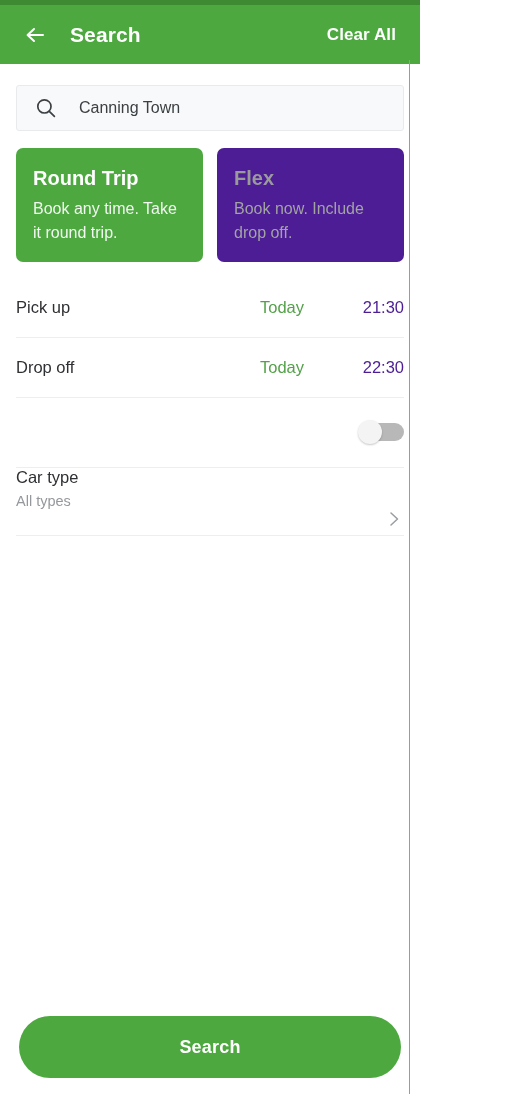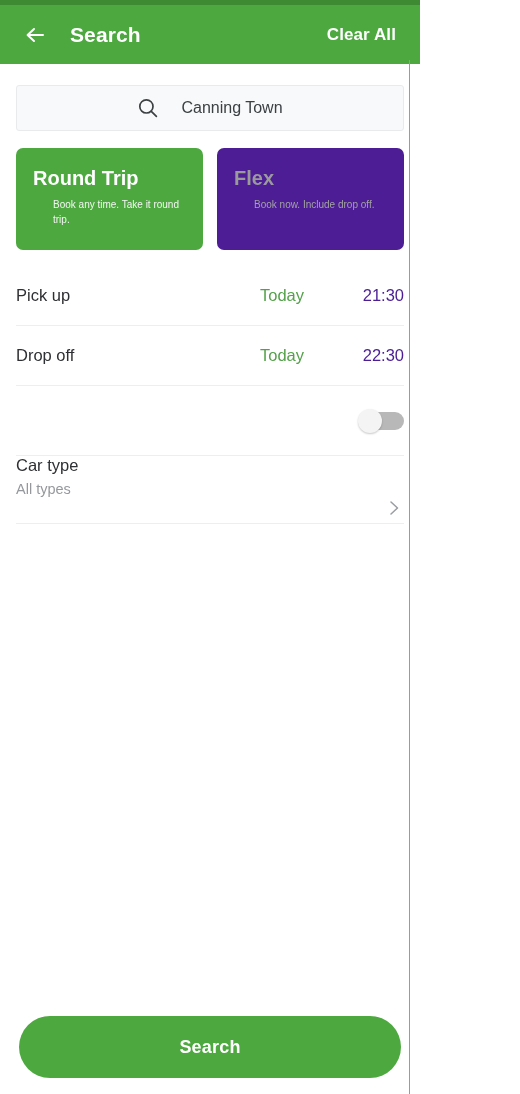--- a/index.html
+++ b/index.html
@@ -83,21 +83,20 @@
   .search-box {
     height: 46px;
     border: 1px solid #e9eaec;
     border-radius: 3px;
     background: #f8f9fa;
     display: flex;
     align-items: center;
     padding: 0 18px;
     box-sizing: border-box;
     cursor: text;
-    justify-content: center;
   }
   .search-icon {
     width: 22px;
     height: 22px;
     flex: 0 0 auto;
     display: flex;
     align-items: center;
     justify-content: center;
   }
   .search-value {
@@ -129,23 +128,22 @@
   }
   .card-title {
     font-size: 20px;
     font-weight: bold;
     line-height: 1.2;
     margin-bottom: 7px;
   }
   .card.selected .card-title { color: #ffffff; }
   .card.unselected .card-title { color: #9a9a9a; }
   .card-sub {
-    font-size: 10px;
+    font-size: 16px;
     line-height: 1.52;
-    margin-left: 20px;
   }
   .card.selected .card-sub { color: #f2f7f1; }
   .card.unselected .card-sub { color: #a3a3a3; }
 
   
   .rows {
     padding: 0 16px;
     margin-top: 16px;
   }
   .row {

